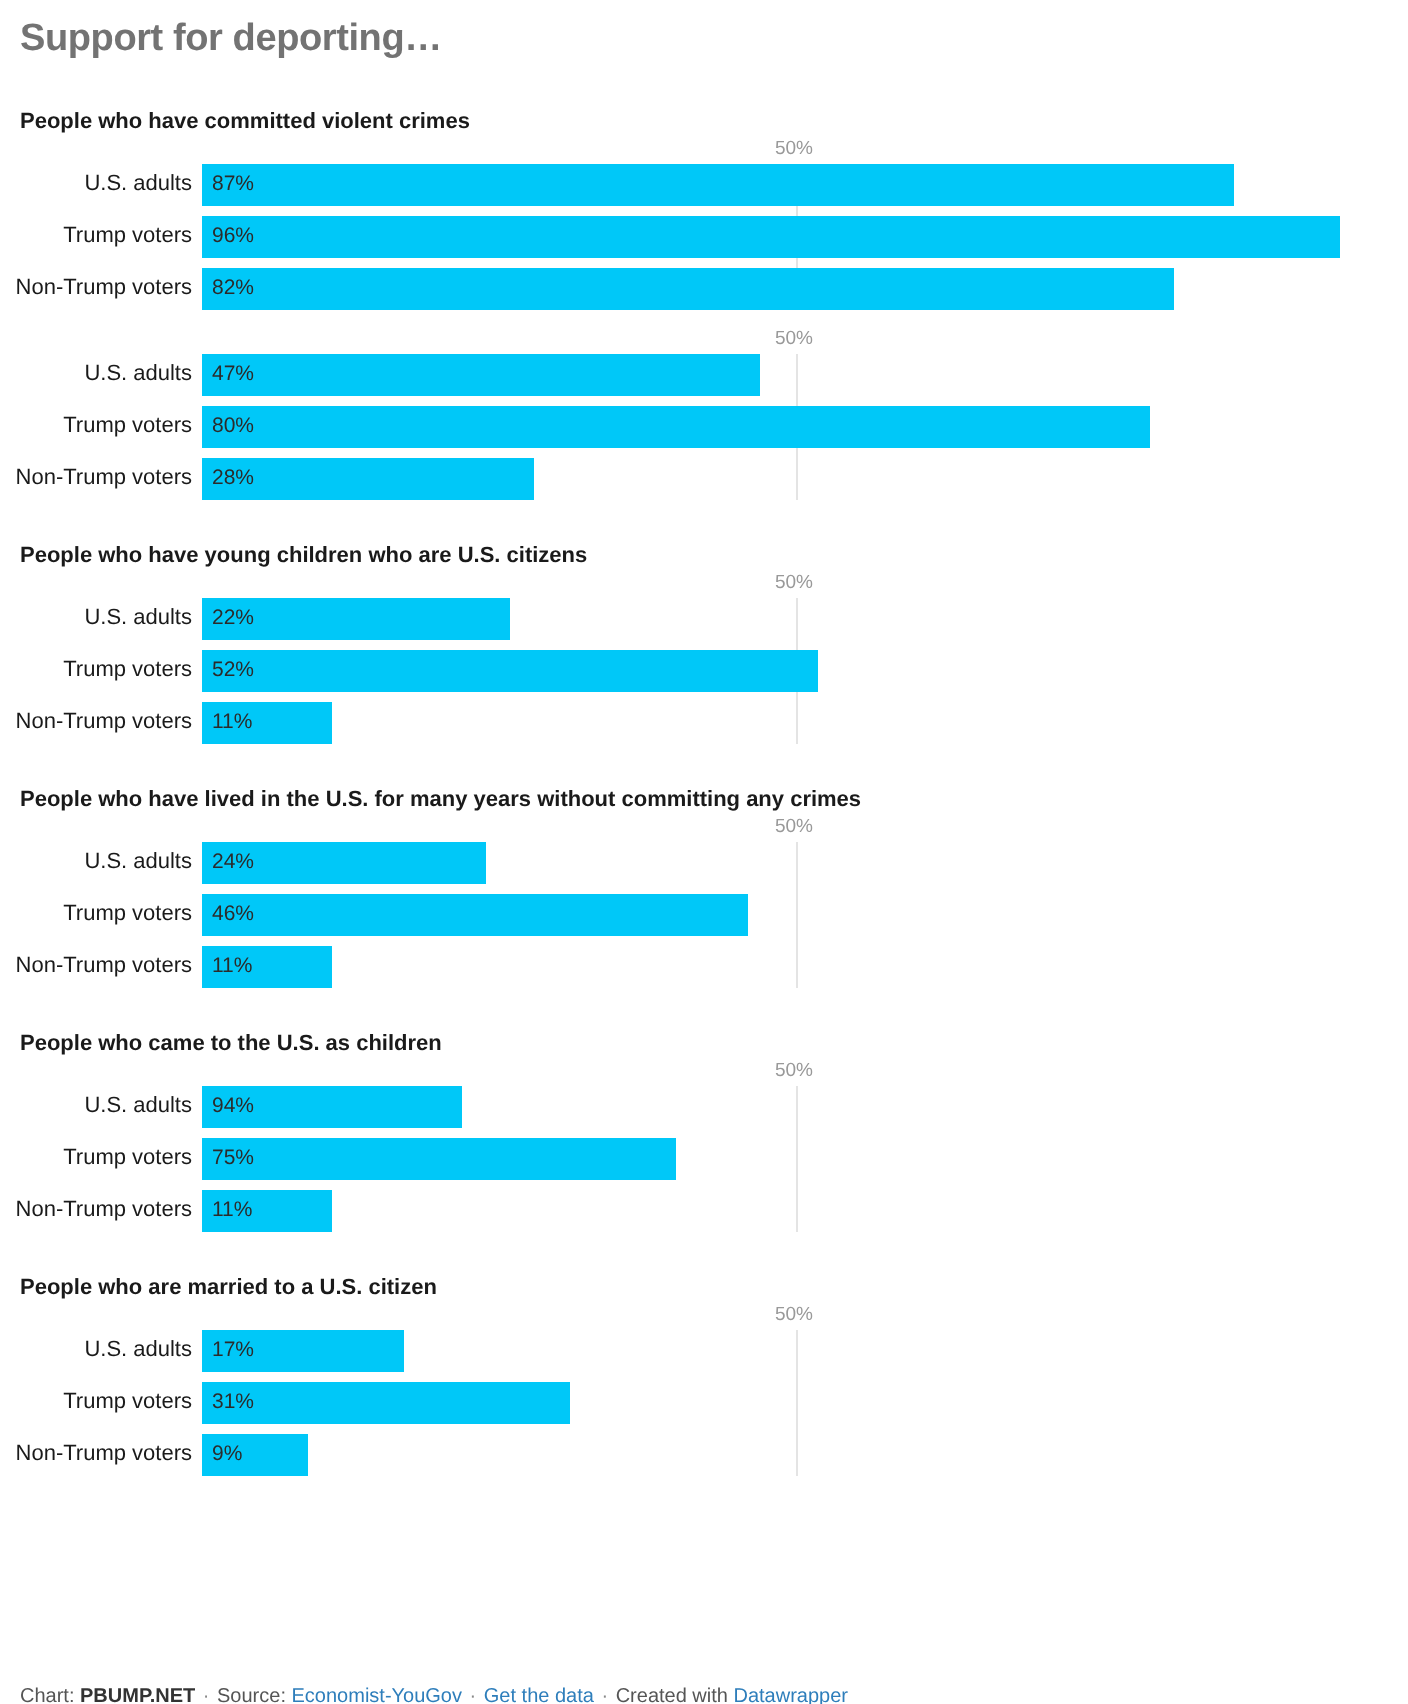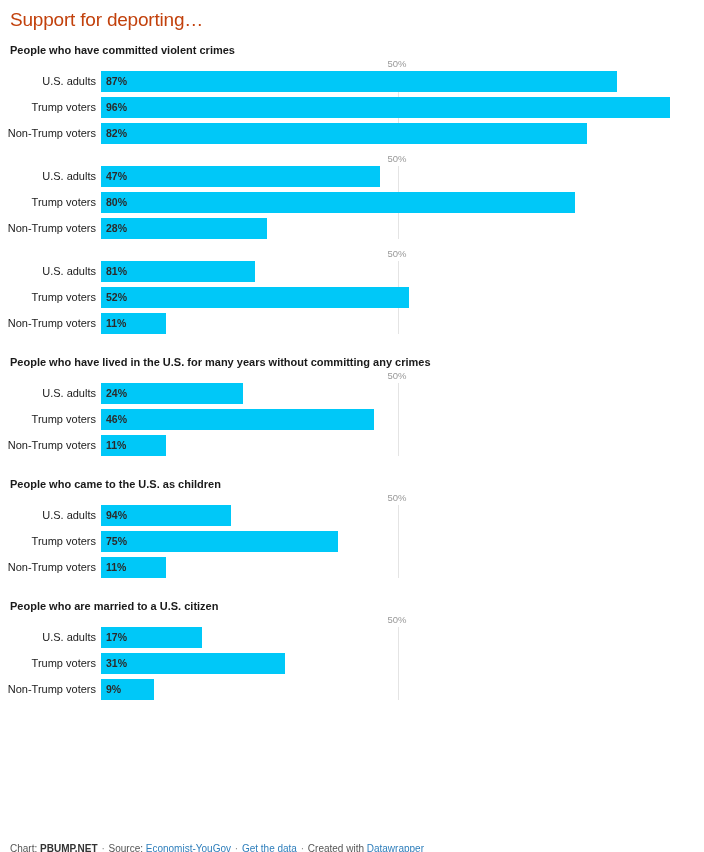--- a/index.html
+++ b/index.html
@@ -20,30 +20,30 @@
     position: relative;
     width: 704px;
     height: 852px;
     box-sizing: border-box;
     padding: 0 10px;
   }
 
   
   .chart-title {
     font-size: 19px;
-    font-weight: normal;
-    color: #c2410c;
+    font-weight: bold;
+    color: #737373;
     letter-spacing: -0.2px;
     margin: 9px 0 0 0;
     line-height: 22px;
   }
 
   
   .panels {
-    margin-top: 13px;
+    margin-top: 24px;
   }
   .panel {
     position: relative;
     margin-bottom: 22px;
   }
   .panel:last-child {
     margin-bottom: 0;
   }
   .panel-header {
     font-size: 11px;
@@ -111,21 +111,20 @@
 
   .bar-value {
     position: absolute;
     left: 5px;
     top: 0;
     height: 16px;
     line-height: 21px;
     font-size: 10.5px;
     color: #2b2b2b;
     white-space: nowrap;
-    font-weight: bold;
   }
 
   
   .footer {
     position: absolute;
     left: 10px;
     right: 10px;
     bottom: 6px;
   }
   .footer-note {
@@ -202,28 +201,29 @@
             </div>
             <div class="row">
               <div class="row-label">Non-Trump voters</div>
               <div class="bar" style="width: 166.04px; background: rgb(0, 200, 248);"></div>
               <div class="bar-value">28%</div>
             </div>
           </div>
         </div>
       </div>
       <div class="panel">
+        <div class="panel-header">People who have young children who are U.S. citizens</div>
         <div class="plot-wrap">
           <div class="rows">
             <div class="gridline" style="left: 296.5px;"></div>
             <div class="axis-tick" style="left: 305.5px;">50%</div>
             <div class="row">
               <div class="row-label">U.S. adults</div>
               <div class="bar" style="width: 154.18px; background: rgb(0, 200, 248);"></div>
-              <div class="bar-value">81%</div>
+              <div class="bar-value">22%</div>
             </div>
             <div class="row">
               <div class="row-label">Trump voters</div>
               <div class="bar" style="width: 308.36px; background: rgb(0, 200, 248);"></div>
               <div class="bar-value">52%</div>
             </div>
             <div class="row">
               <div class="row-label">Non-Trump voters</div>
               <div class="bar" style="width: 65.23px; background: rgb(0, 200, 248);"></div>
               <div class="bar-value">11%</div>

